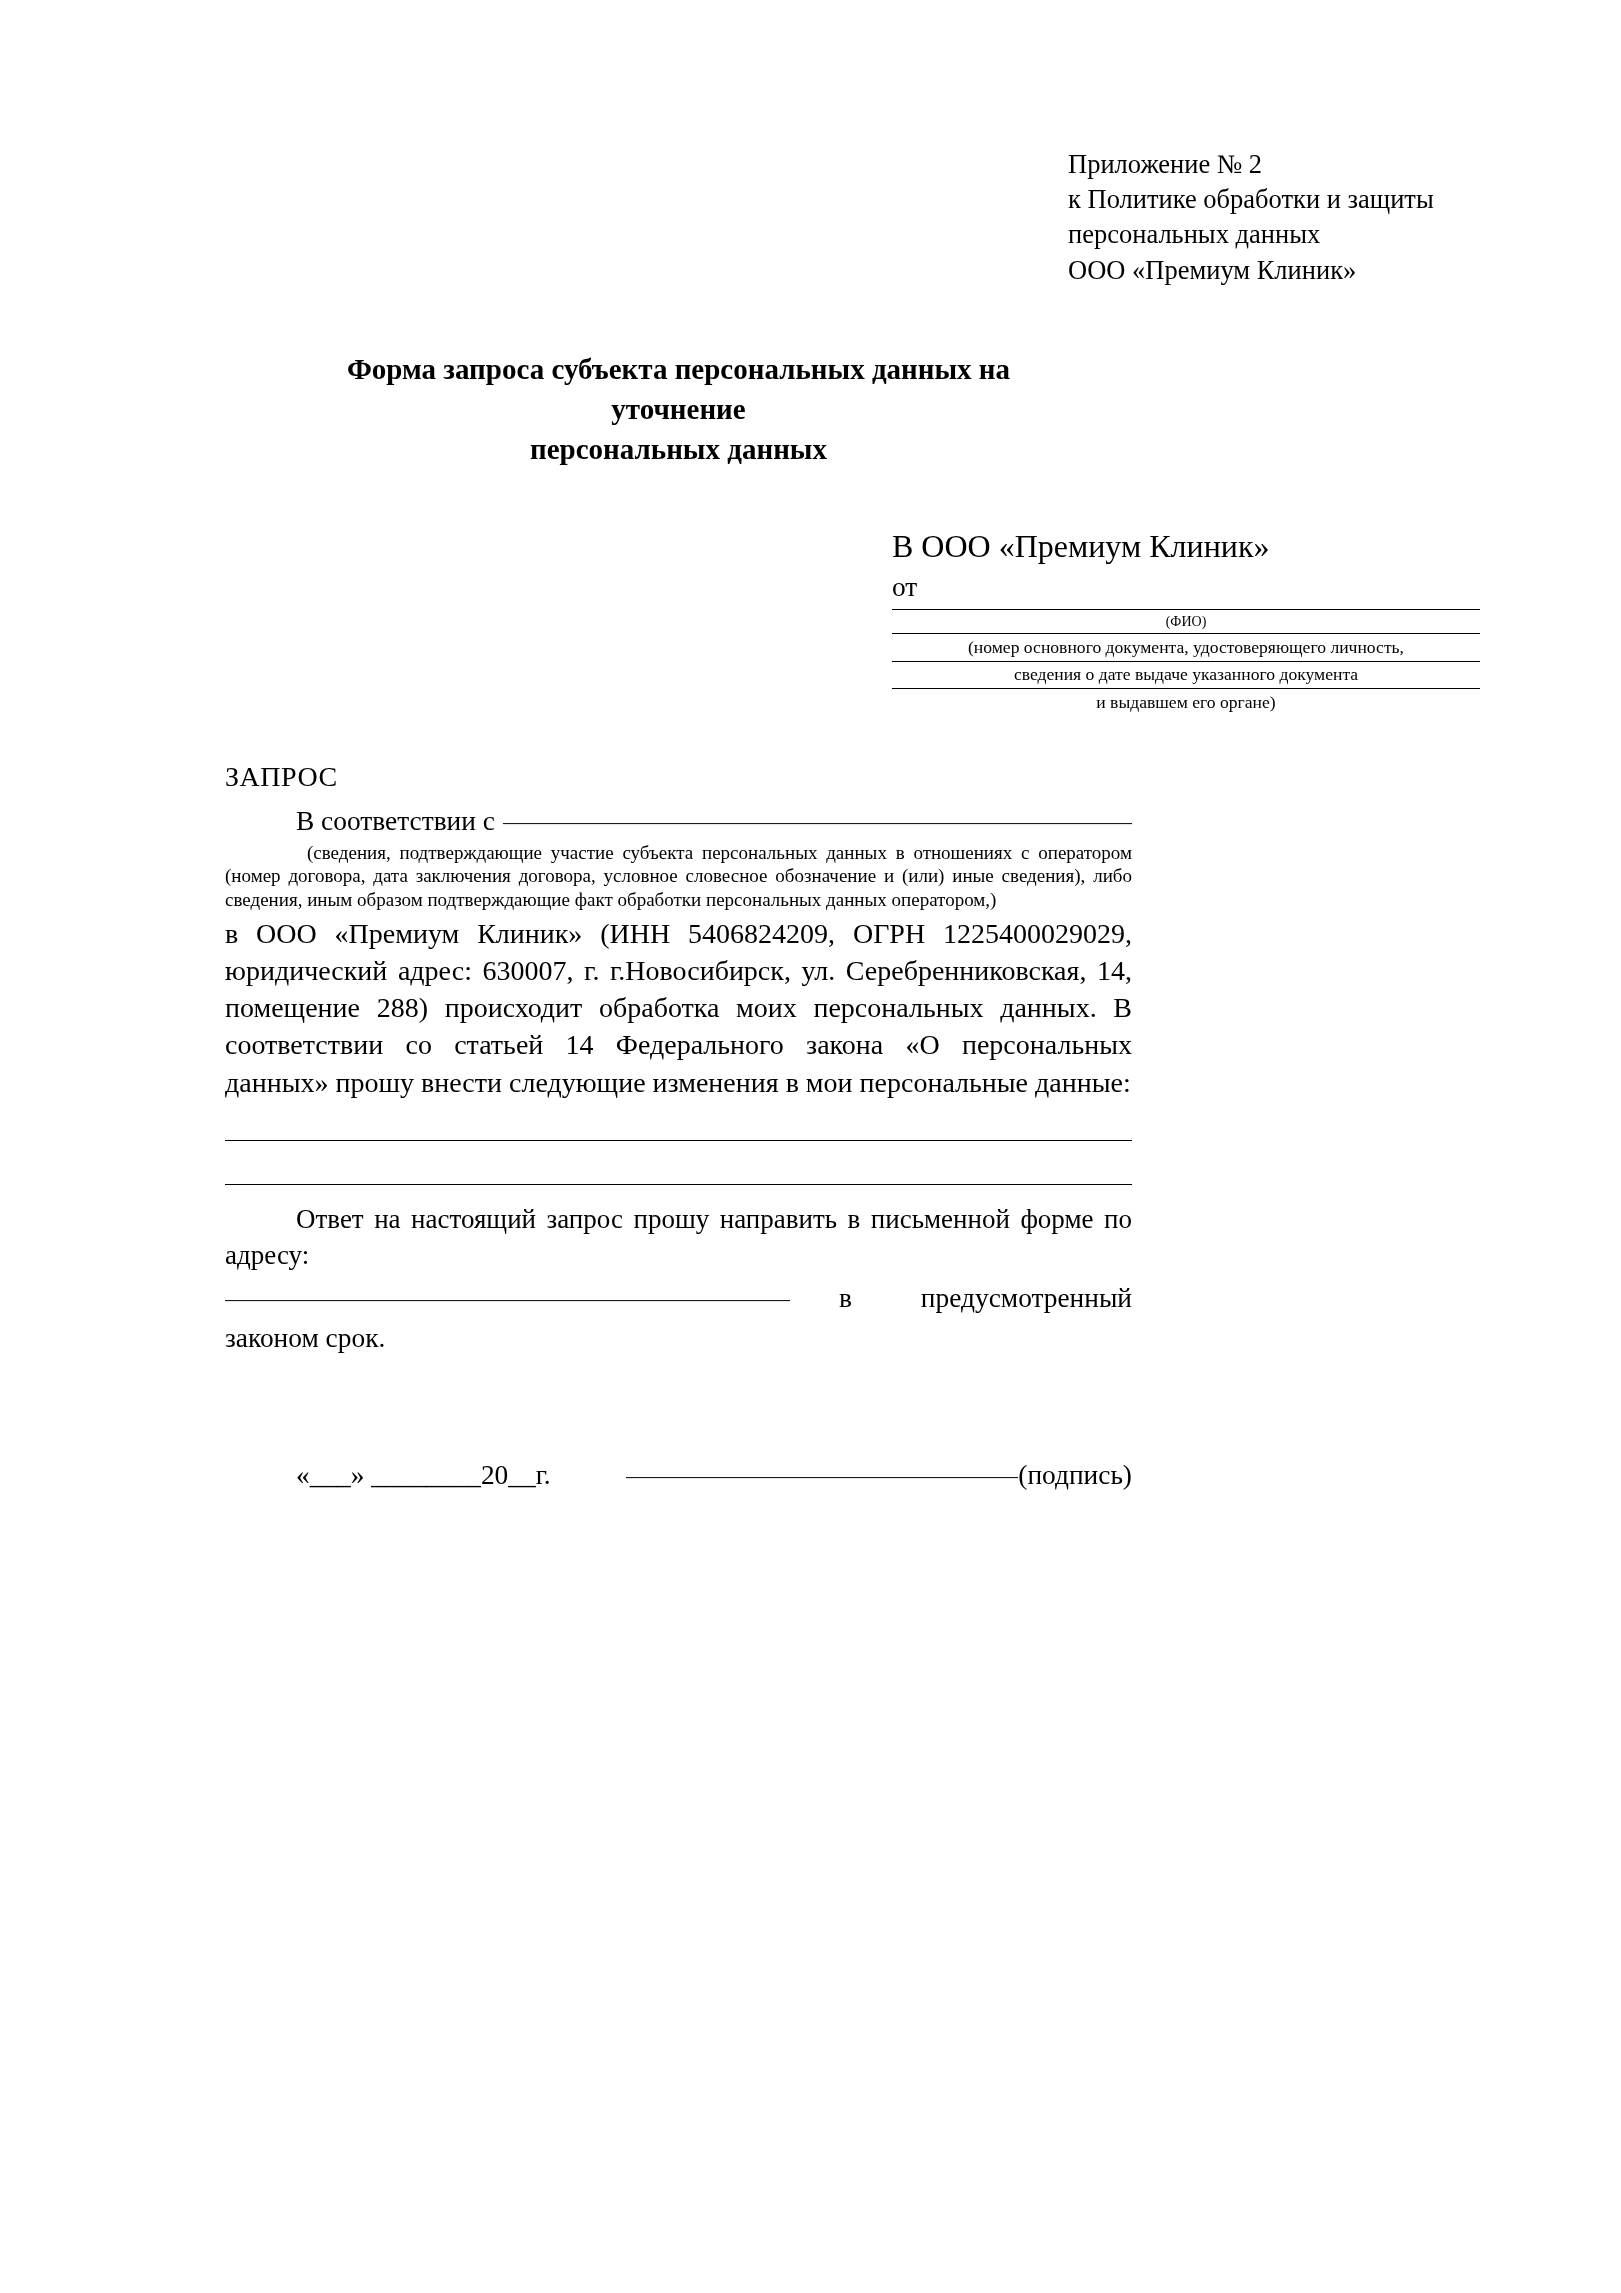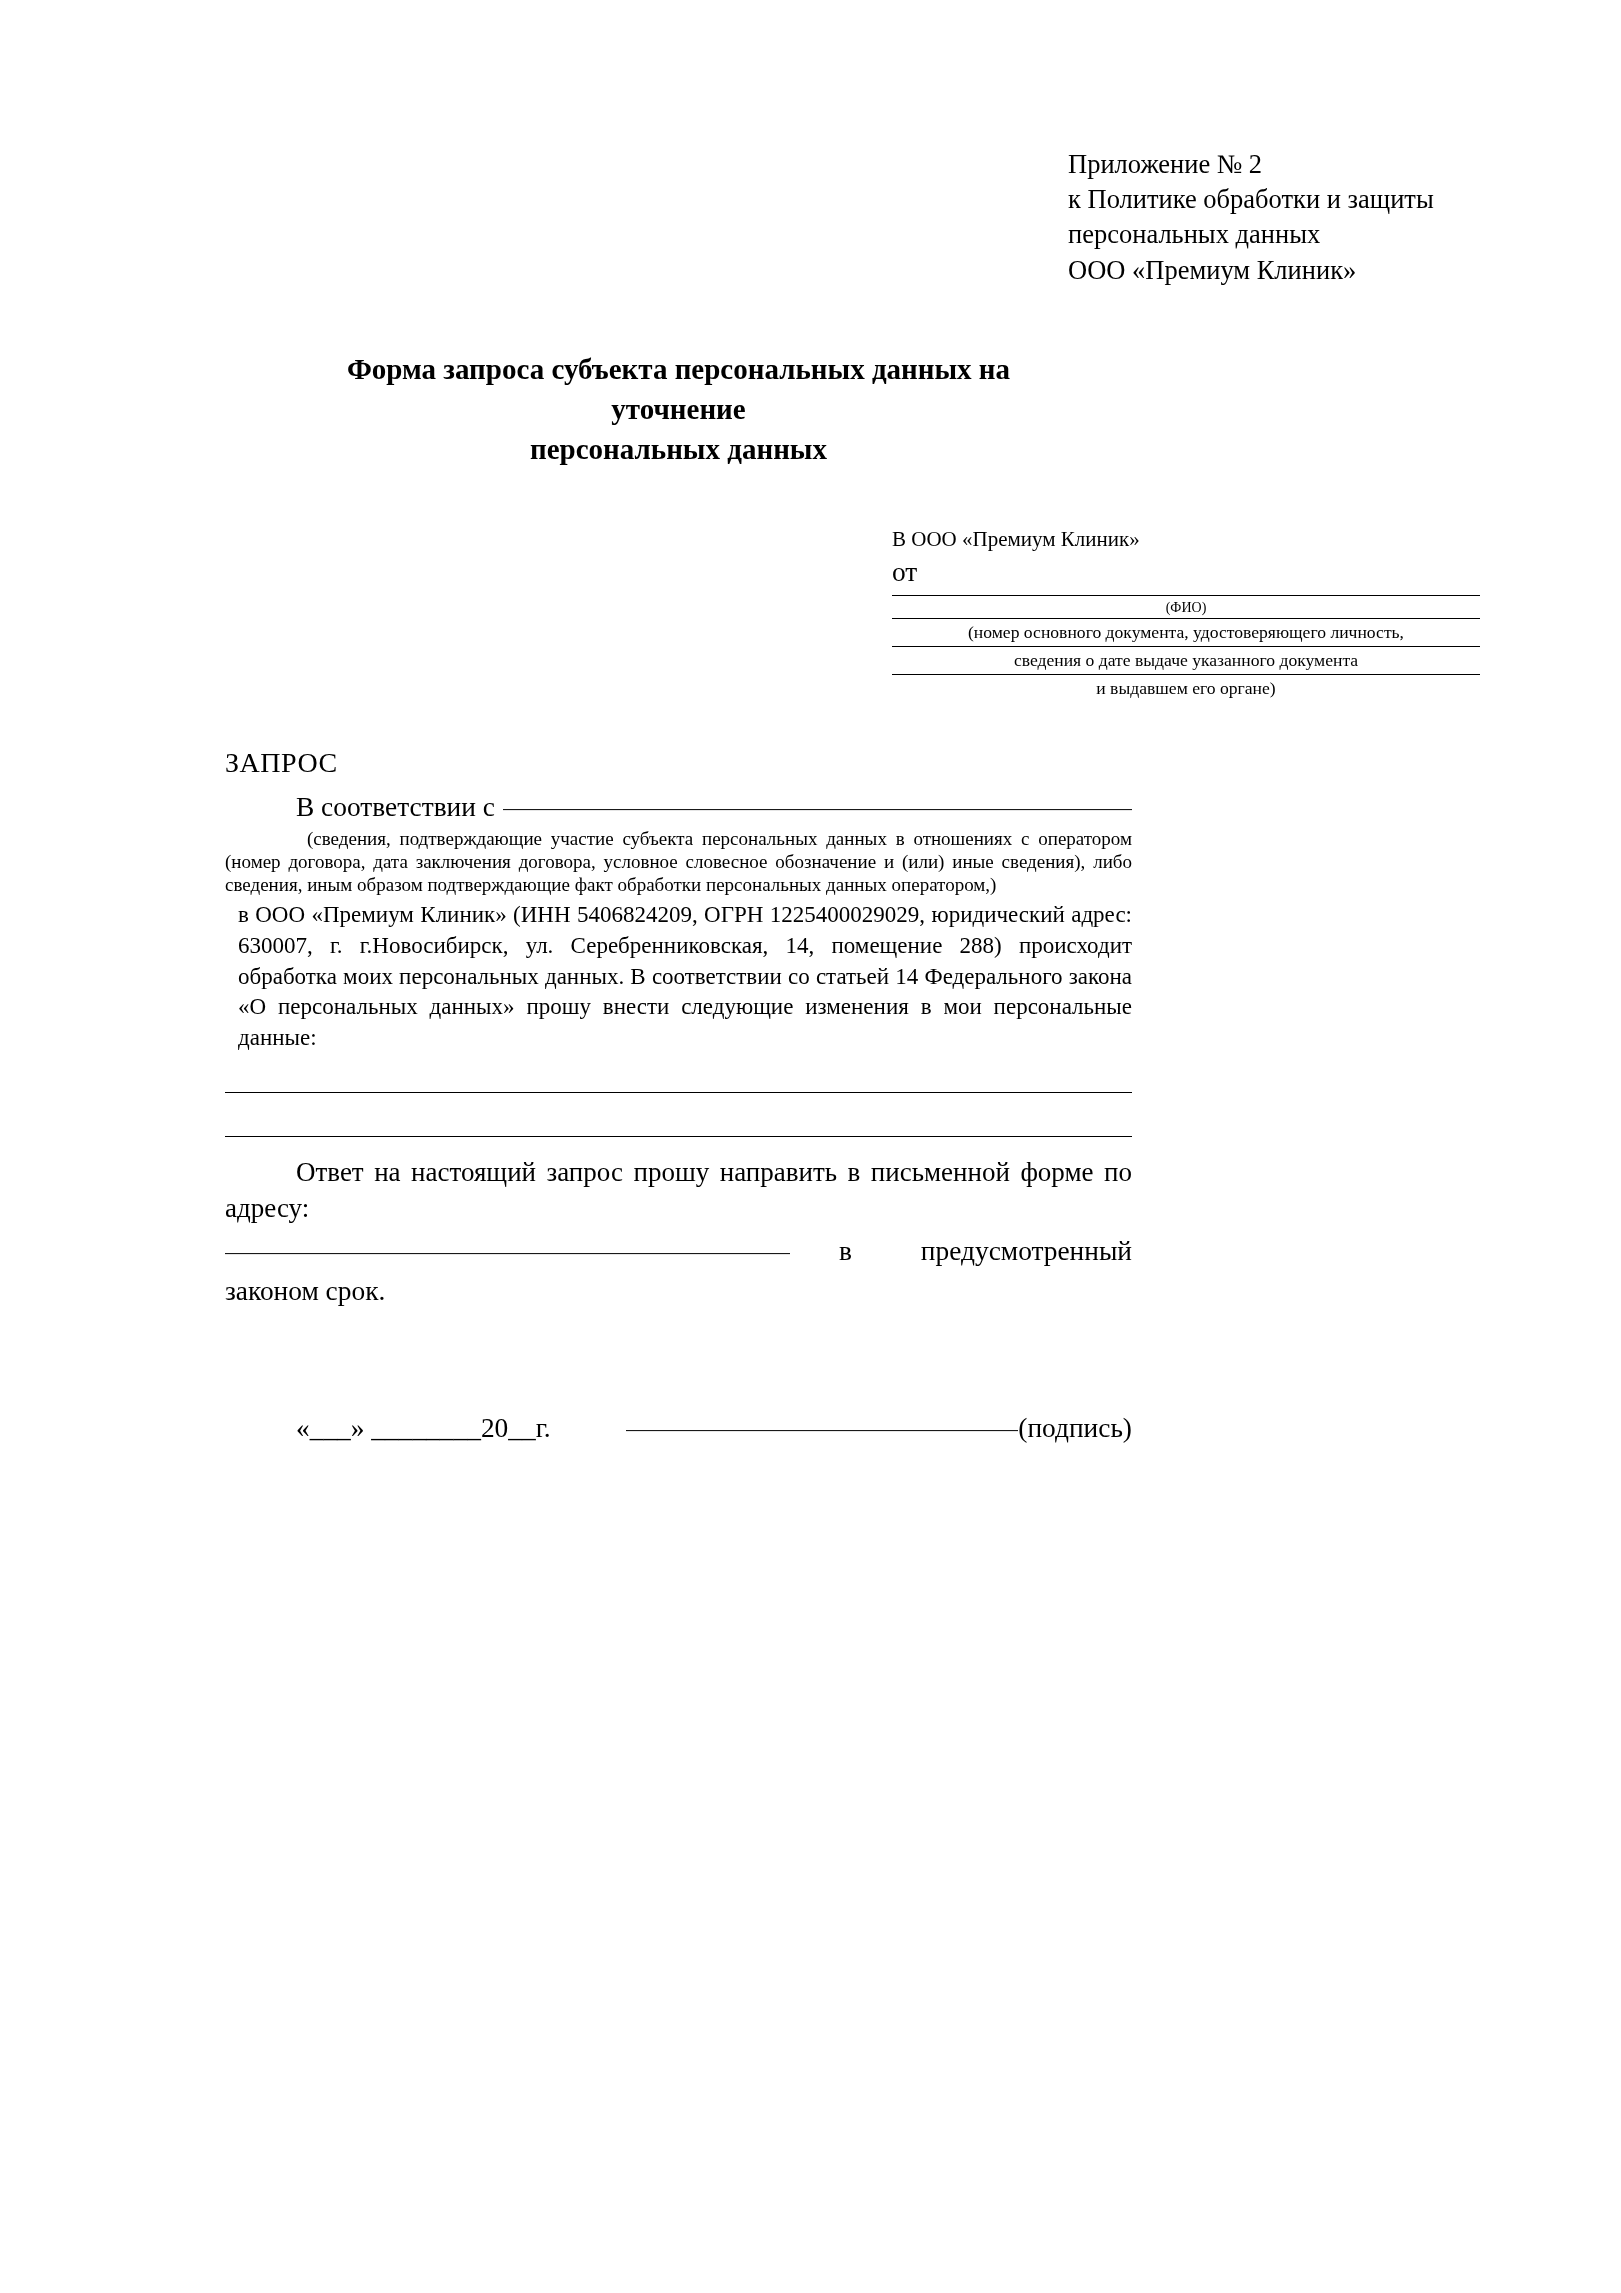--- a/index.html
+++ b/index.html
@@ -43,21 +43,21 @@
   }
 
   
   .addressee {
     margin-top: 57px;
     margin-left: 667px;
     width: 588px;
     font-size: 27.4px;
   }
   .addressee .to-line {
-    font-size: 21px;
+    font-size: 32px;
     line-height: 1.3;
   }
   .addressee .ot {
     font-size: 27.4px;
     line-height: 1.45;
   }
   .fill-row {
     margin-top: 2px;
   }
   .rule {
@@ -108,25 +108,24 @@
     font-size: 19px;
     line-height: 1.22;
     text-align: justify;
     margin-top: 2px;
     font-family: Liberation Serif, serif;
   }
   .fineprint .indent {
     padding-left: 82px;
   }
   .para {
-    font-size: 23px;
+    font-size: 28px;
     line-height: 1.33;
     text-align: justify;
     margin-top: 3.9px;
-    margin-left: 13px;
   }
   .blank-line {
     border-bottom: 1.6px solid #000;
     height: 0;
     margin-top: 39px;
   }
   .blank-line.second {
     margin-top: 43px;
   }
   .para-answer {

